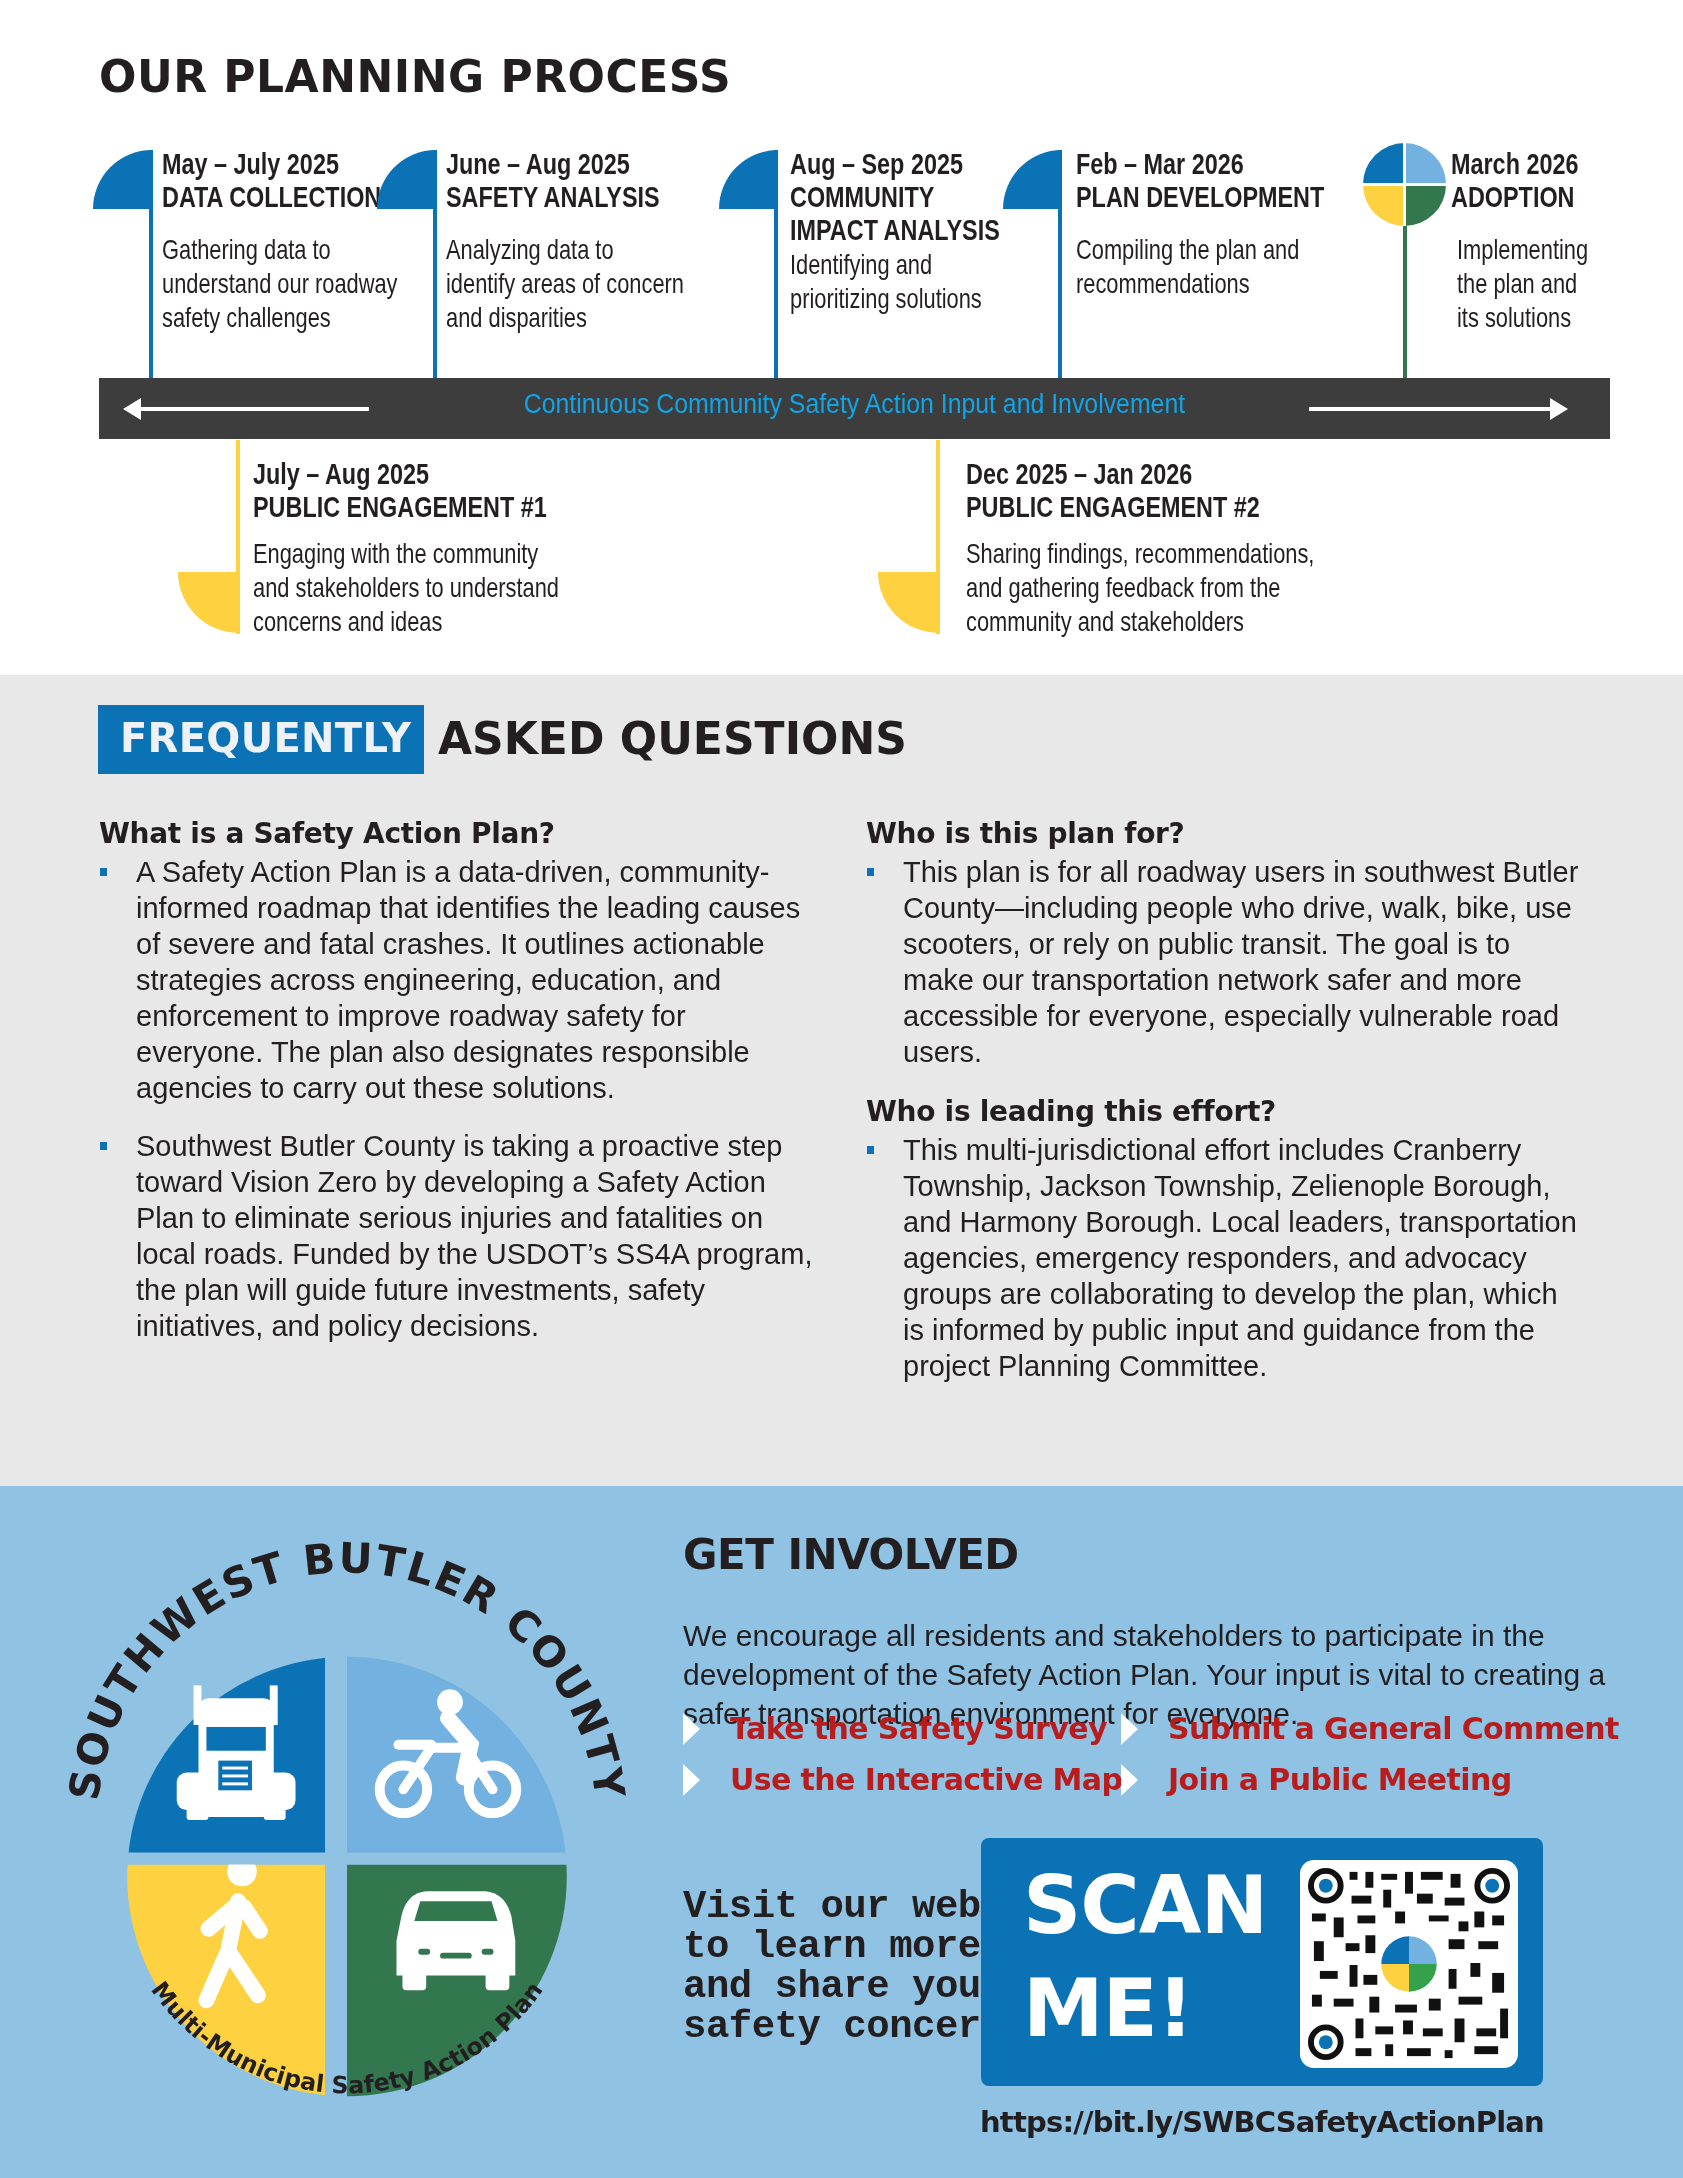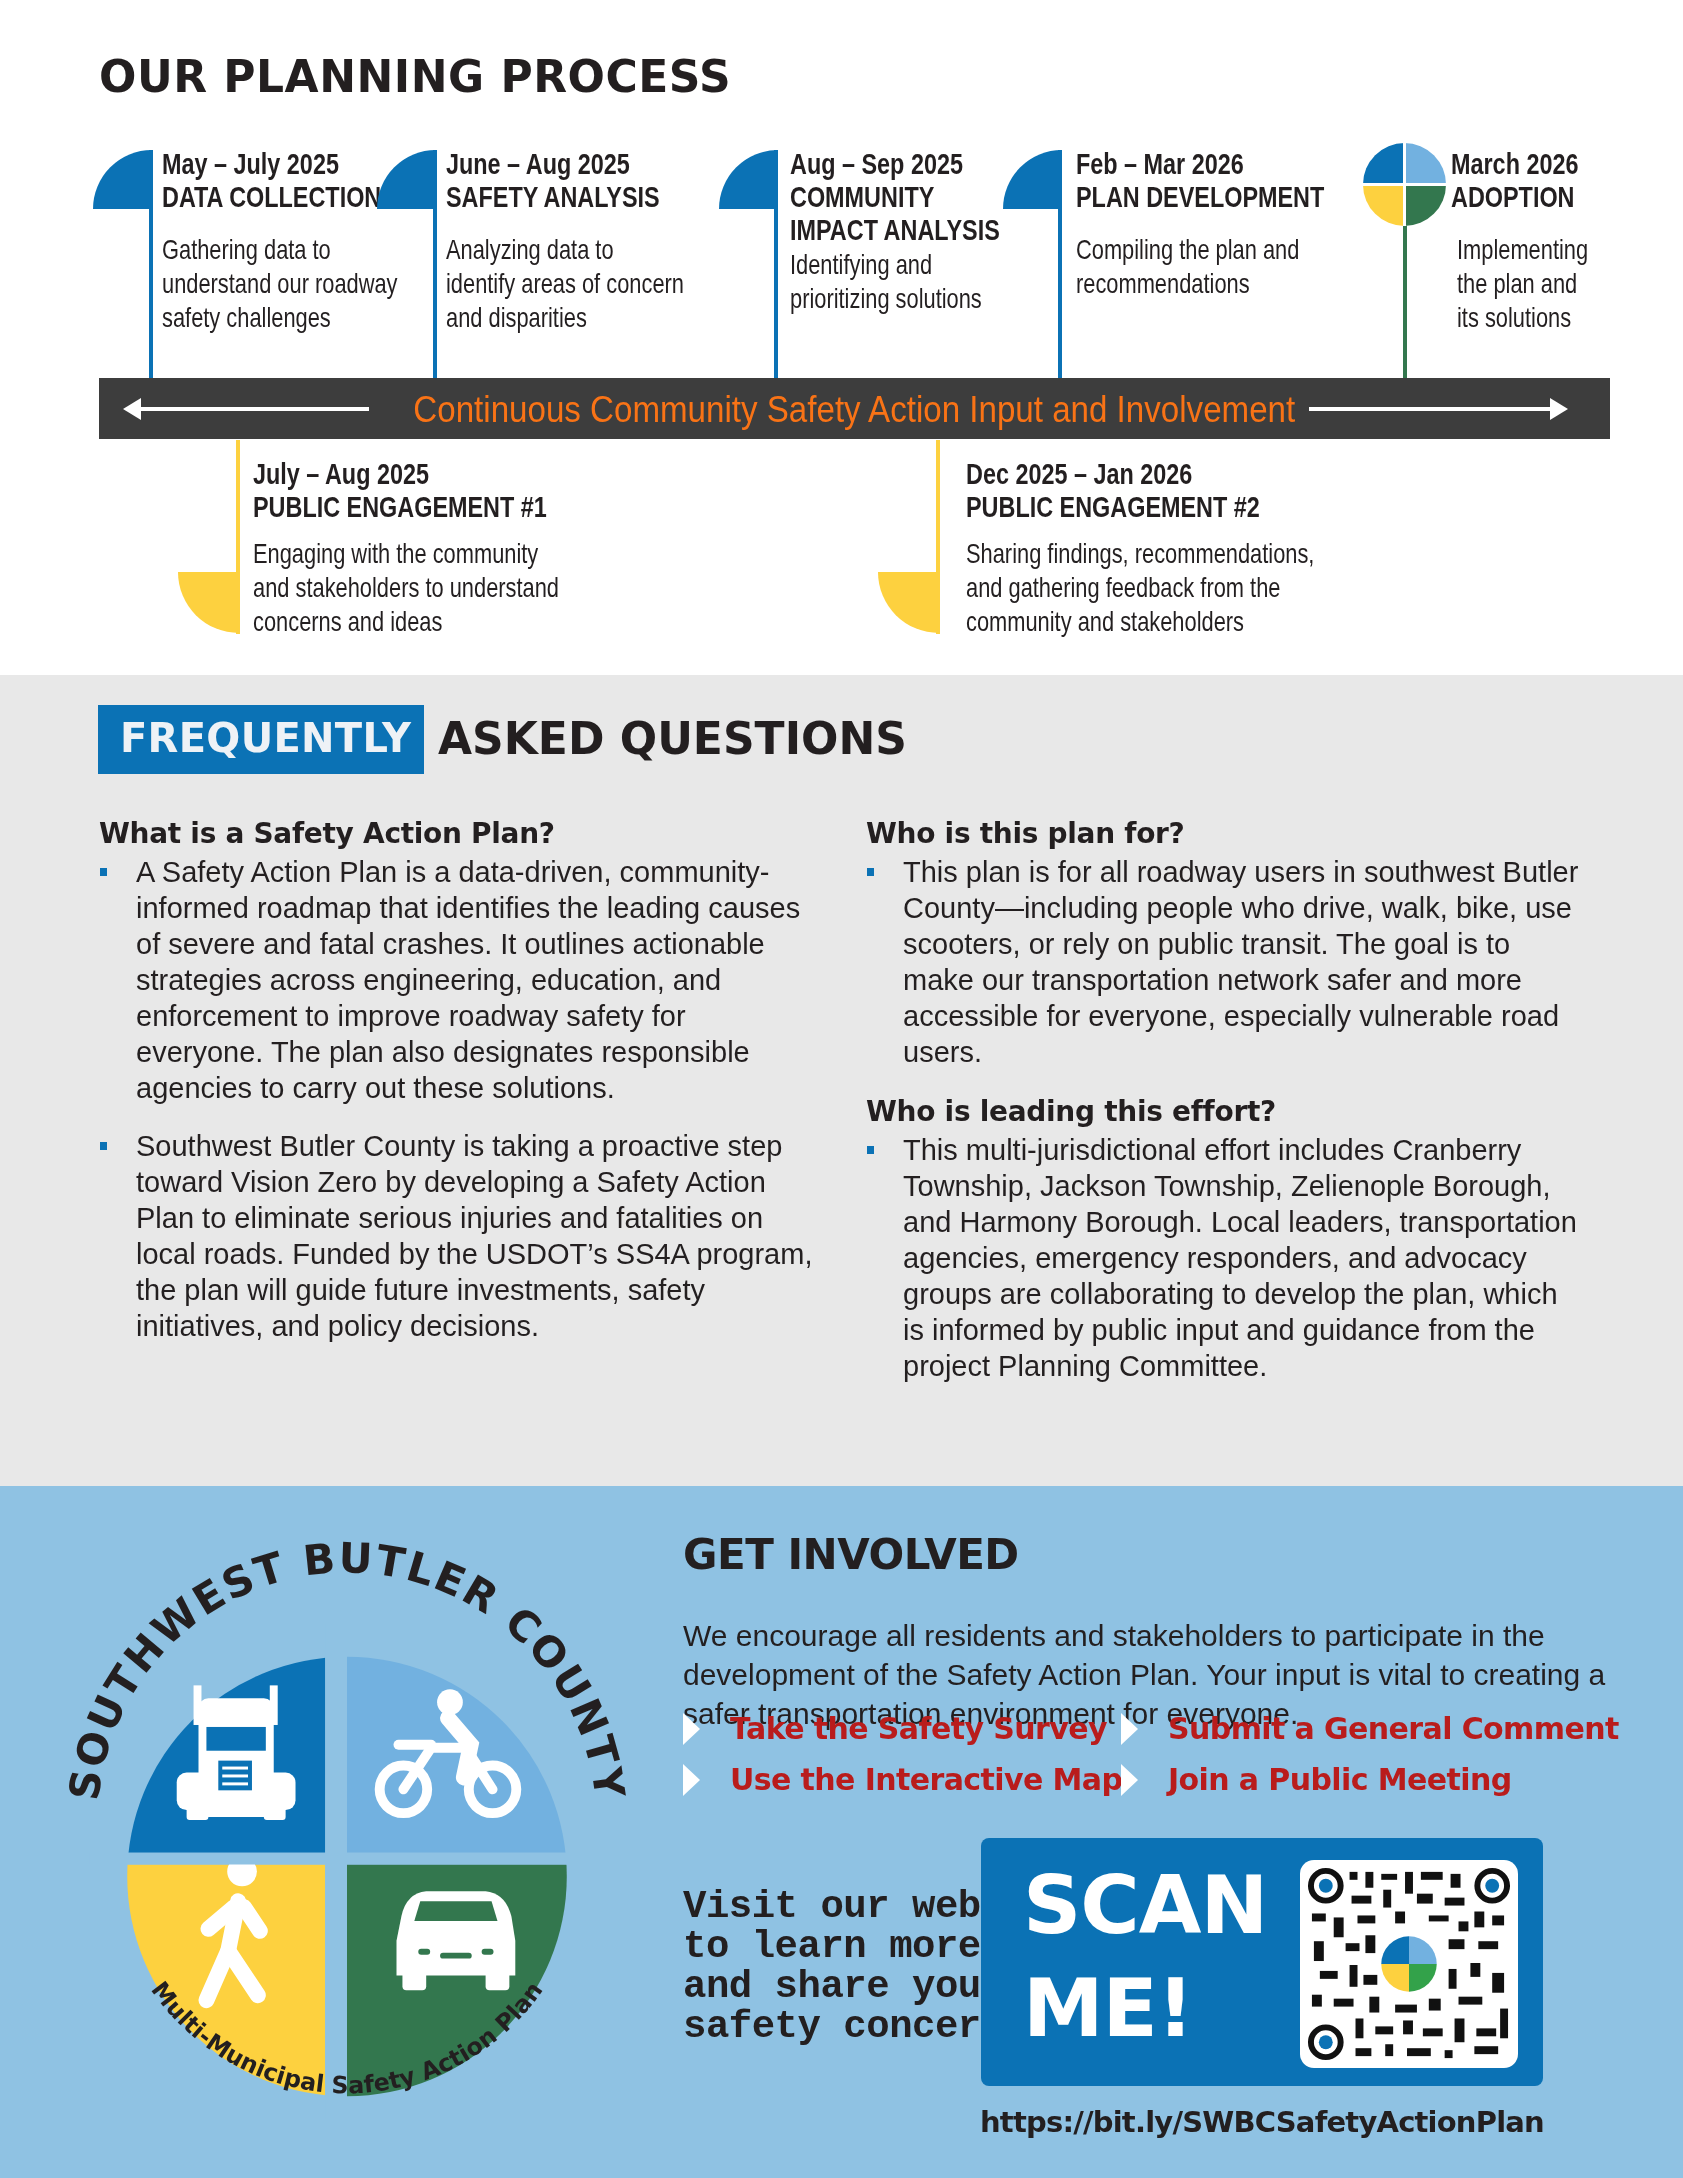--- a/index.html
+++ b/index.html
@@ -8,21 +8,21 @@
   .abs { position: absolute; }
 
   
   .page-title { left: 99px; top: 51px; font-size: 44px; font-weight: 600; letter-spacing: 0.5px; color: #231f20; }
   .ms-date, .ms-title { font-family: "Liberation Sans", sans-serif; font-weight: 700; font-size: 30px; line-height: 33px; color: #231f20; transform: scaleX(0.78); transform-origin: left top; white-space: nowrap; }
   .ms-desc { font-family: "Liberation Sans", sans-serif; font-size: 28px; line-height: 34px; color: #231f20; transform: scaleX(0.78); transform-origin: left top; white-space: nowrap; }
   .qc-blue { width: 59px; height: 59px; background: #0b72b5; border-top-left-radius: 59px; }
   .qc-yellow { width: 61px; height: 61px; background: #fdd13f; border-bottom-left-radius: 61px; }
   .vline { width: 4px; }
   .bar { left: 99px; top: 378px; width: 1511px; height: 61px; background: #3d3d3d; }
-  .bar-text { position: absolute; left: 0; right: 0; top: 11px; text-align: center; color: #f97316; font-family: "Liberation Sans", sans-serif; font-size: 36px; }
+  .bar-text { position: absolute; left: 0; right: 0; top: 11px; text-align: center; color: #0ea5e9; font-family: "Liberation Sans", sans-serif; font-size: 27px; }
   .bar-text span { display: inline-block; transform: scaleX(0.92); }
   .arrow-line { position: absolute; top: 29px; height: 4px; background: #fff; }
   .arrow-head-l { position: absolute; top: 20px; width: 0; height: 0; border-top: 11px solid transparent; border-bottom: 11px solid transparent; border-right: 18px solid #fff; }
   .arrow-head-r { position: absolute; top: 20px; width: 0; height: 0; border-top: 11px solid transparent; border-bottom: 11px solid transparent; border-left: 18px solid #fff; }
 
   
   .faq-section { left: 0; top: 675px; width: 1683px; height: 812px; background: #e8e8e8; }
   .faq-badge { left: 98px; top: 705px; width: 326px; height: 69px; background: #0b72b5; color: #eef2f6; font-size: 40px; font-weight: 600; padding: 10px 0 8px 22px; letter-spacing: 0.3px; }
   .faq-heading-rest { left: 438px; top: 713px; font-size: 44px; font-weight: 600; color: #231f20; }
   .faq-col { width: 713px; }

